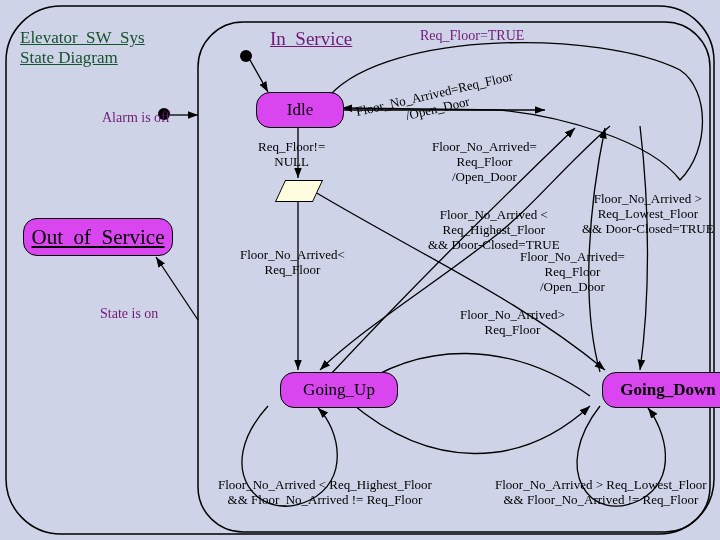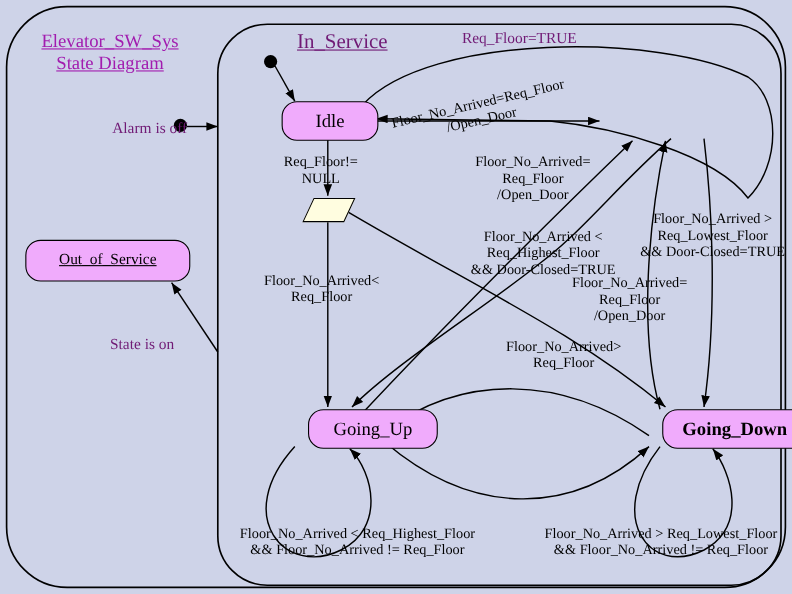--- a/index.html
+++ b/index.html
@@ -12,34 +12,33 @@
     overflow: hidden;
   }
   .canvas {
     position: relative;
     width: 720px;
     height: 540px;
   }
   .title {
     position: absolute;
     font-size: 17px;
-    text-align: center;
     text-decoration: underline;
-    color: #a21caf;
+    color: #14532d;
   }
   .label {
     position: absolute;
     font-size: 14px;
     color: #701a75;
     text-align: center;
     line-height: 1.2;
   }
   .state-box {
     position: absolute;
-    background: #f0abfc;
+    background: #d946ef;
     border: 1px solid #000;
     border-radius: 14px;
     display: flex;
     align-items: center;
     justify-content: center;
     font-size: 17px;
     color: #000;
   }
   .dot {
     position: absolute;
@@ -122,21 +121,21 @@
   </div>
 
   <div class="dot" style="left:158px; top:108px;"></div>
   <div class="dot" style="left:240px; top:50px;"></div>
 
   <div class="label" style="left:102px; top:110px;">Alarm is off</div>
   <div class="label" style="left:100px; top:306px;">State is on</div>
 
   <div class="label" style="left:270px; top:28px; font-size:19px; text-decoration:underline;">In_Service</div>
 
-  <div class="state-box" style="left:23px; top:218px; width:148px; height:36px; text-decoration:underline; font-size:14px;">
+  <div class="state-box" style="left:23px; top:218px; width:148px; height:36px; text-decoration:underline; font-size:21px;">
     <span>Out_of_Service</span>
   </div>
 
   <div class="state-box" style="left:256px; top:92px; width:86px; height:34px;">
     <span>Idle</span>
   </div>
 
 
   <div class="state-box" style="left:238px; top:372px; width:116px; height:34px;margin-left:42px;">
     <span>Going_Up</span>

